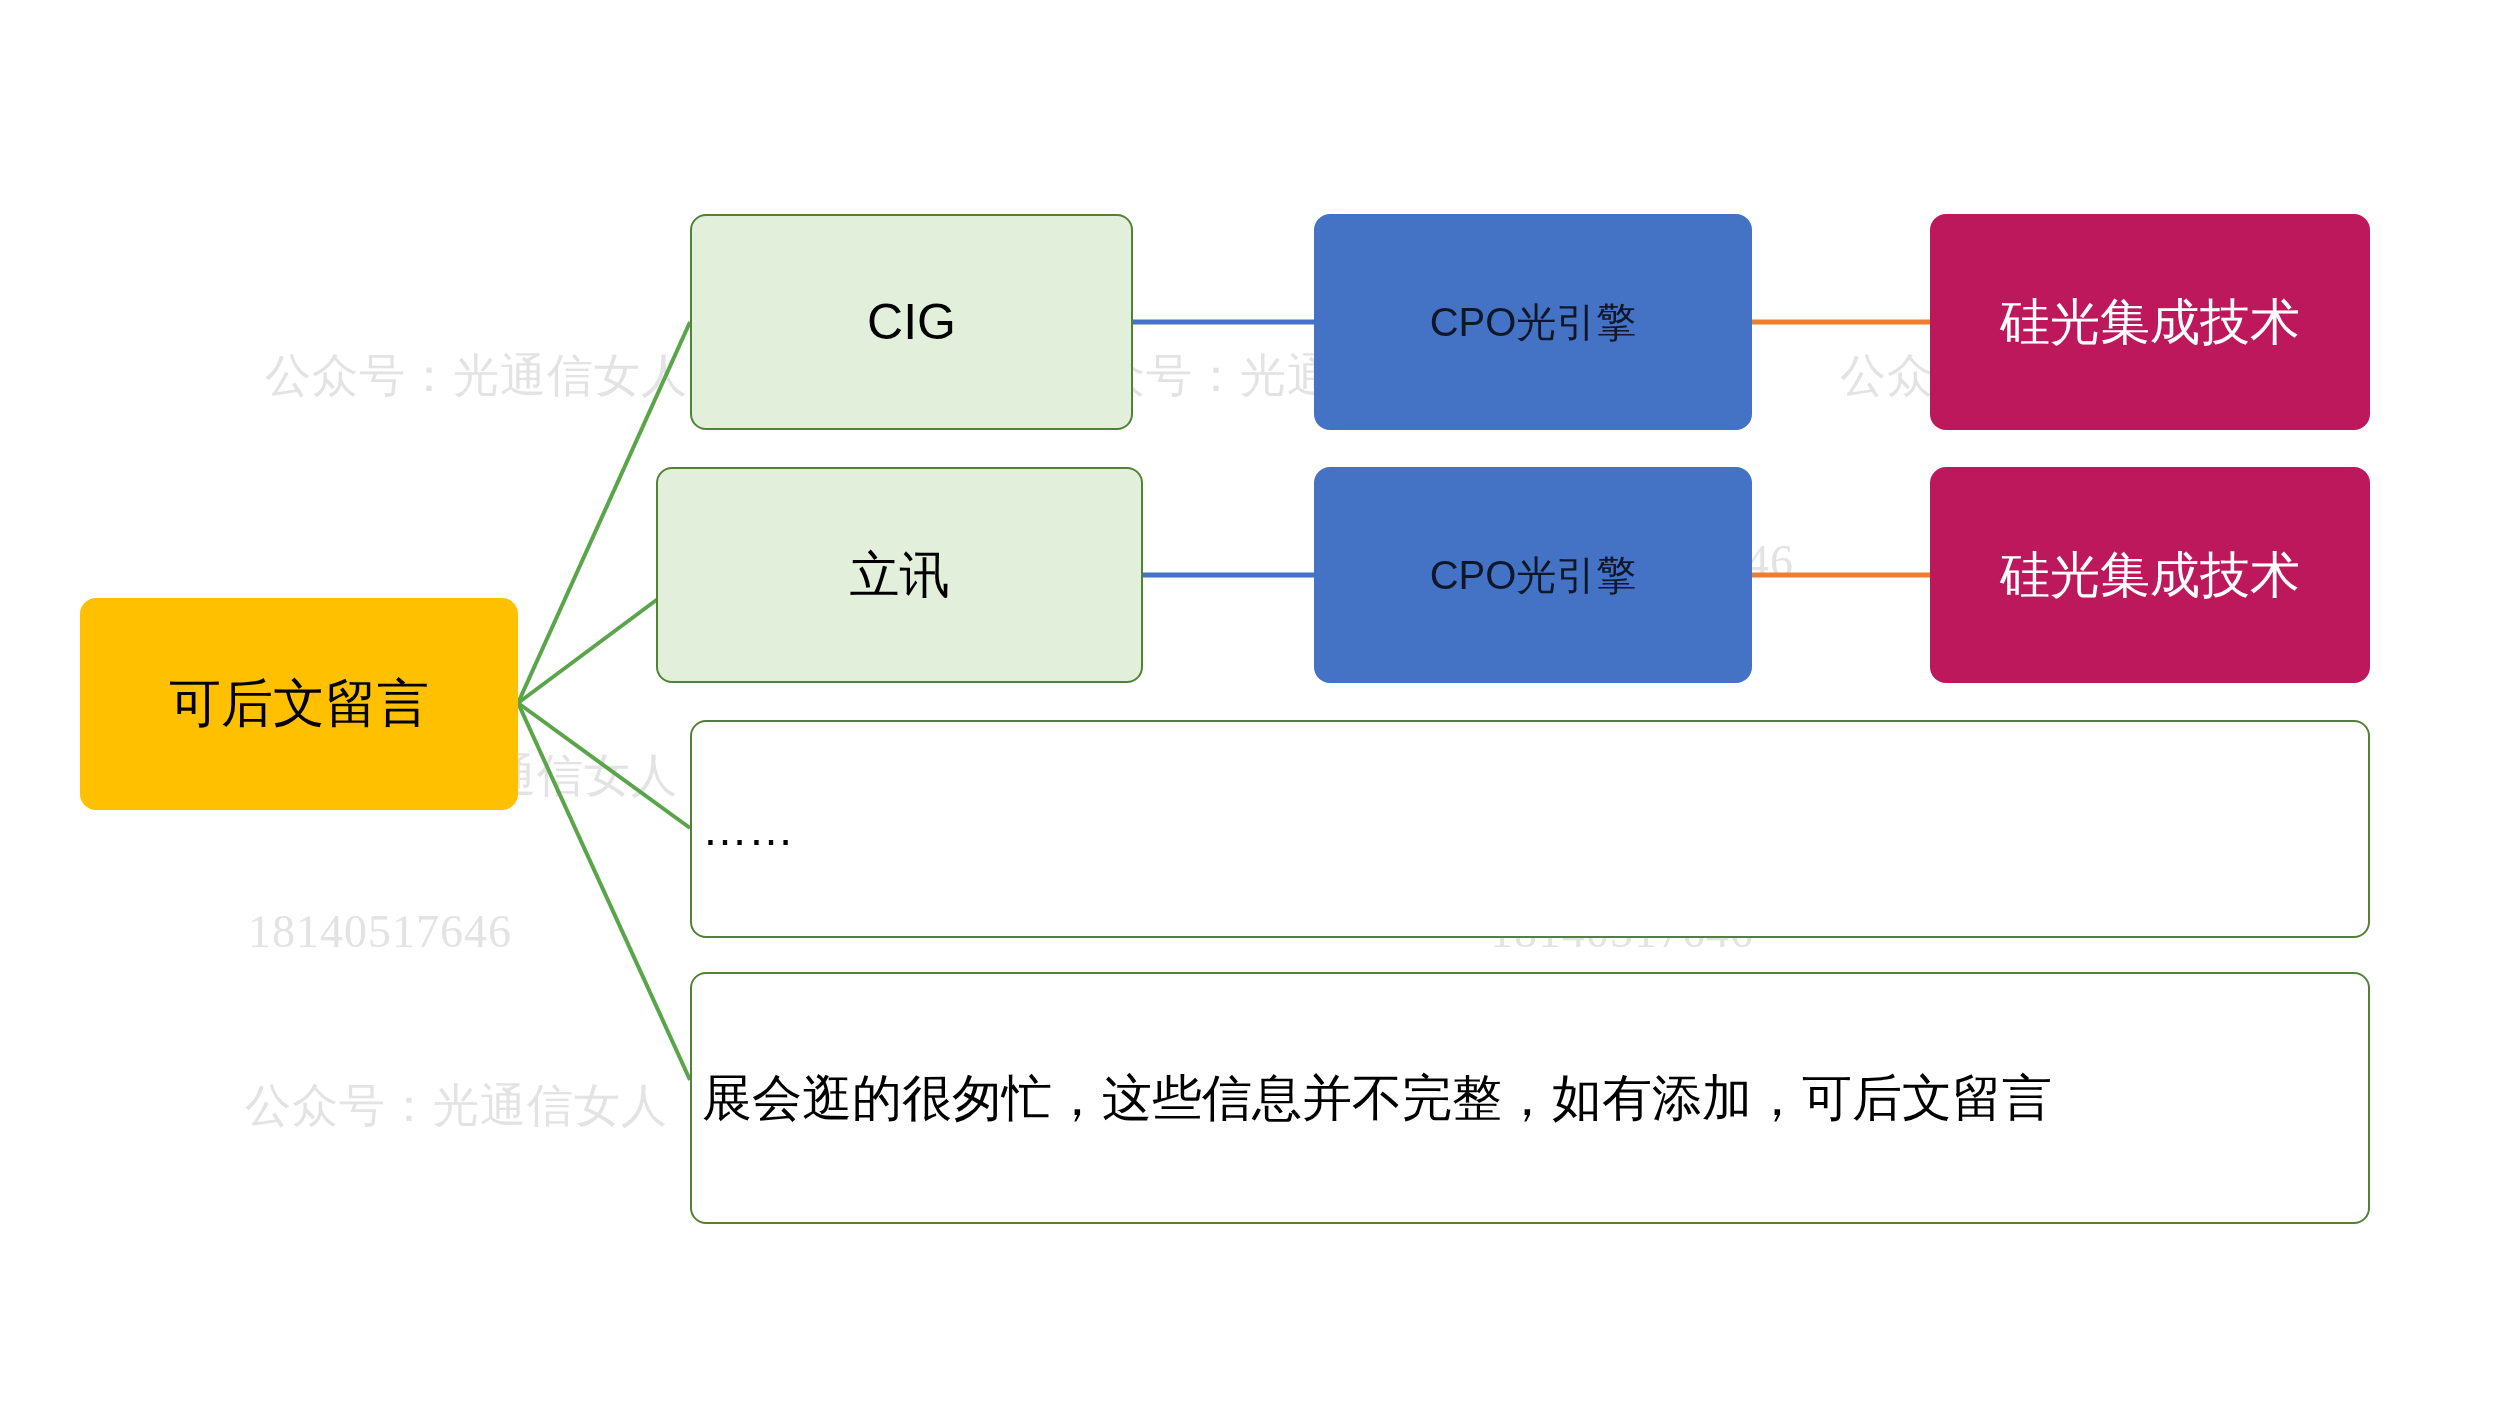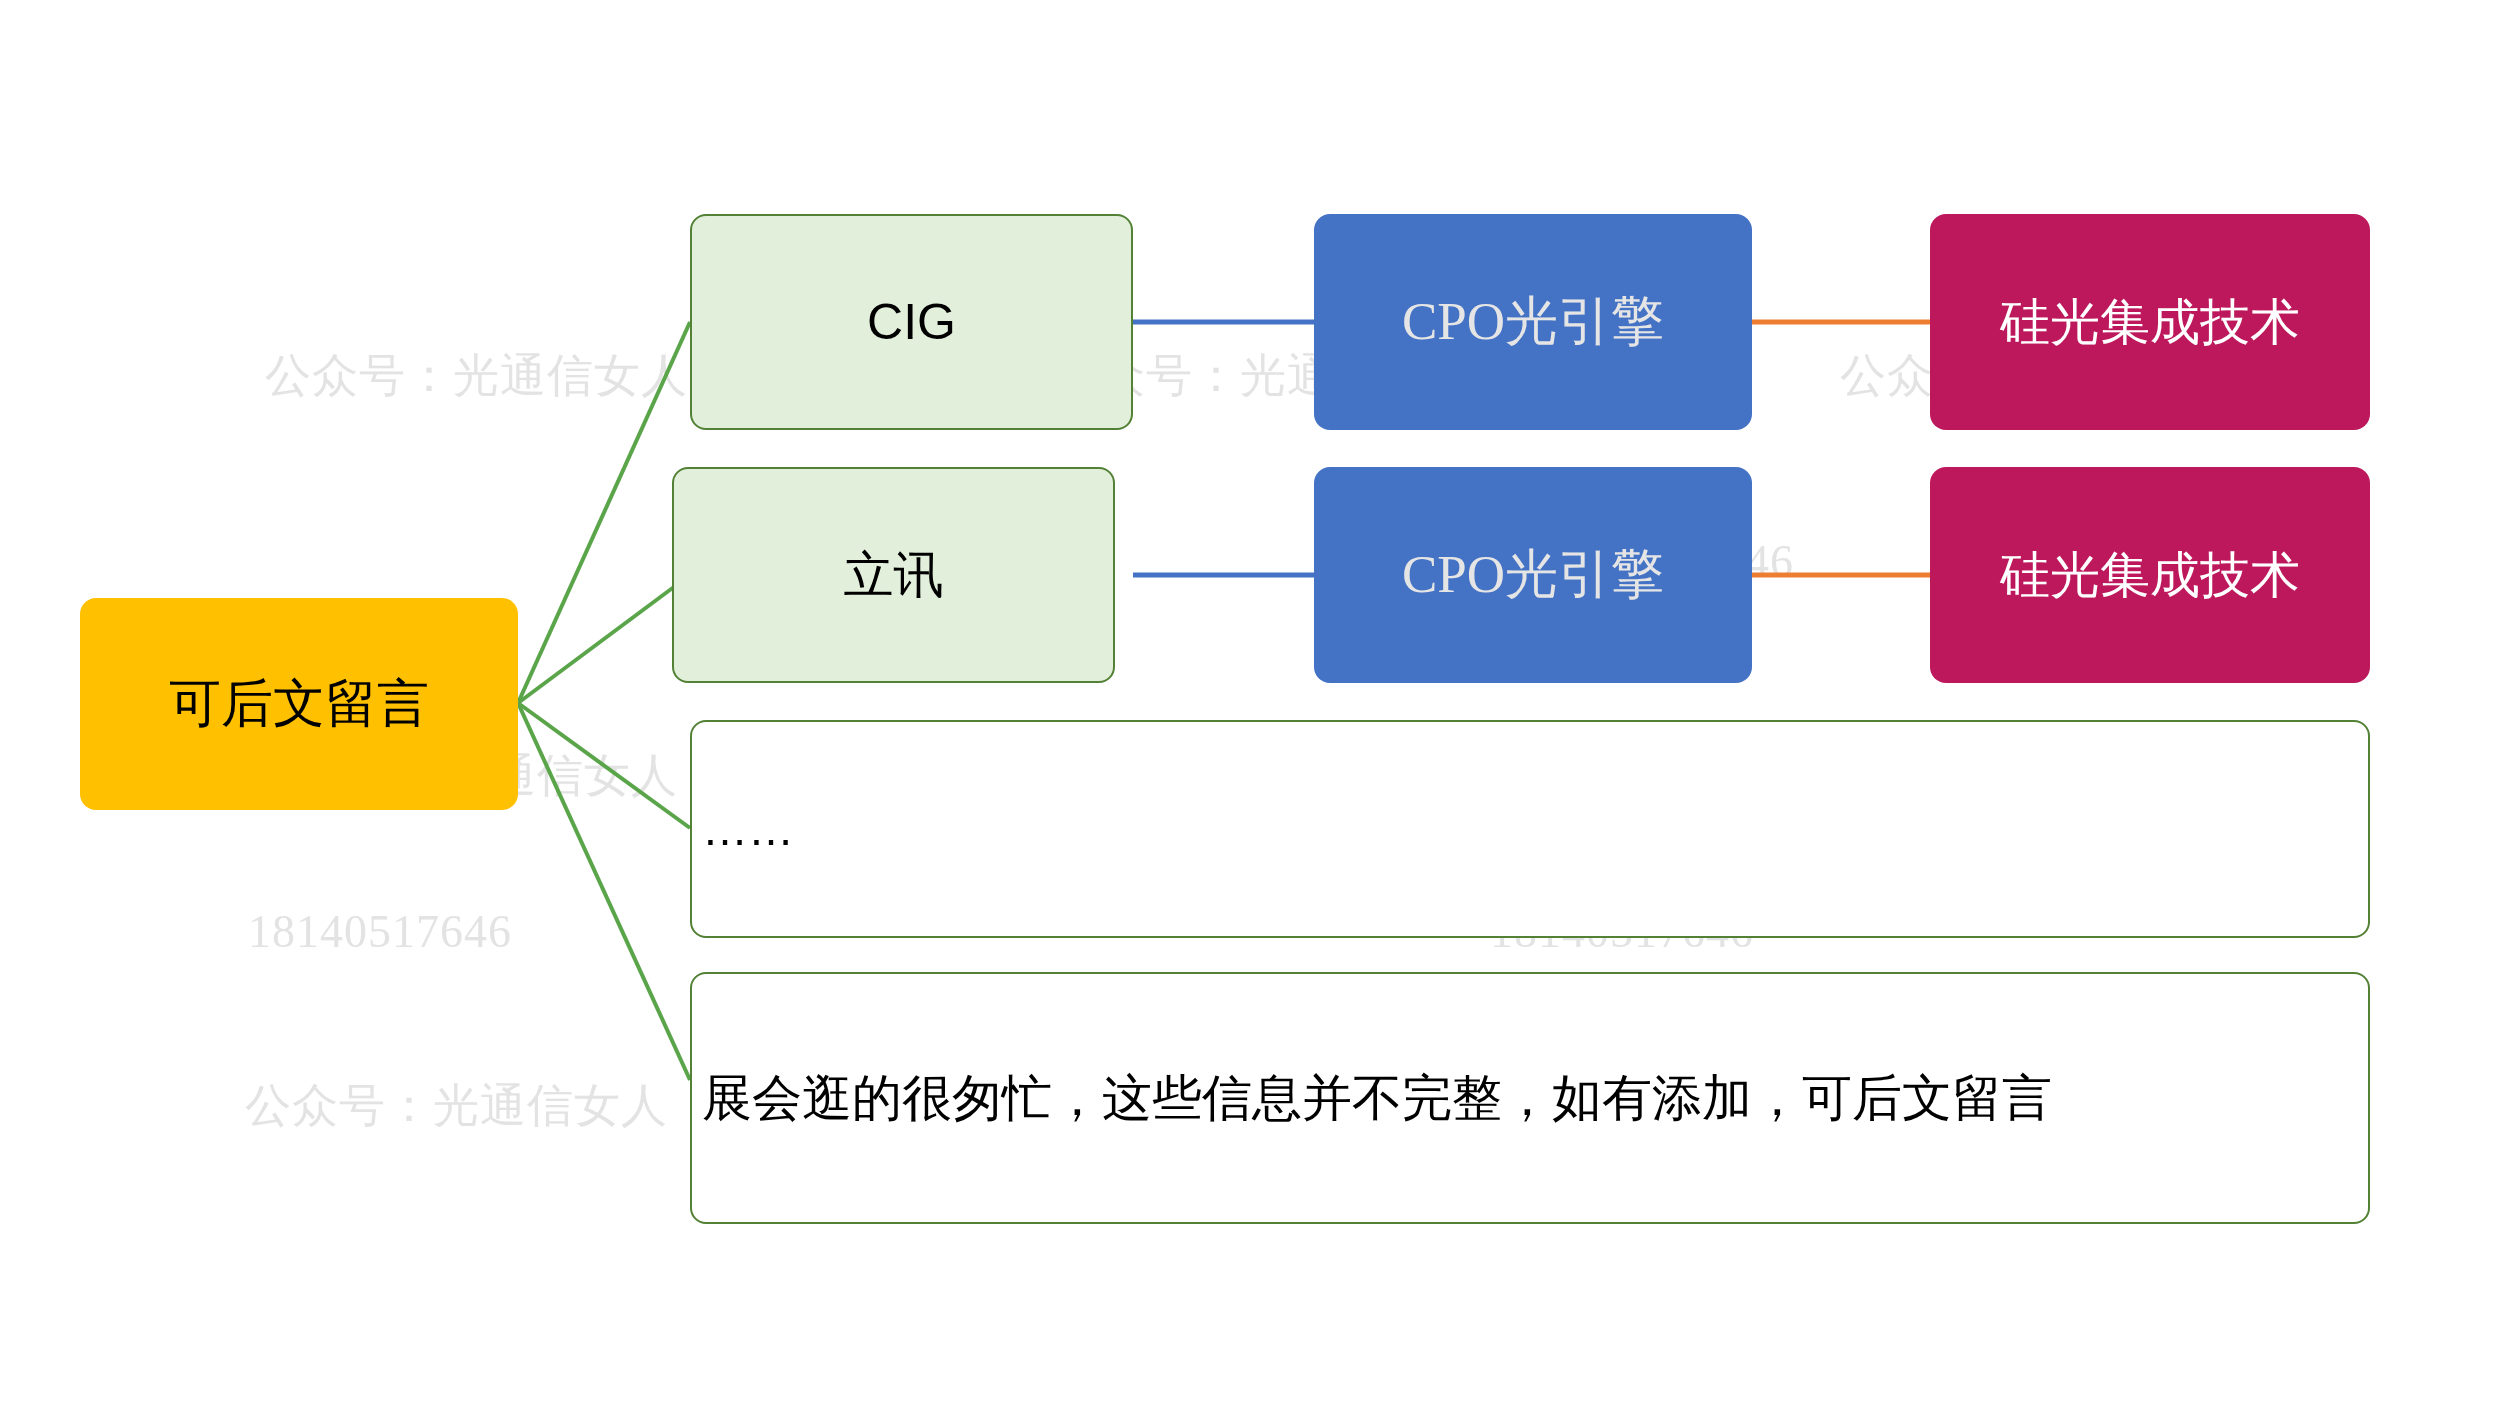--- a/index.html
+++ b/index.html
@@ -76,24 +76,23 @@
     font-size: 50px;
     text-align: center;
   }
 
   .node-blue {
     background: #4472c4;
     border: none;
     border-radius: 16px;
   }
   .node-blue .label {
-    color: #e5e5e5;
-    font-size: 53px;
+    color: #0f172a;
+    font-size: 40px;
     text-align: center;
-    font-family: Liberation Serif, serif;
   }
 
   .node-orange {
     background: #be185d;
     border: none;
     border-radius: 16px;
   }
   .node-orange .label {
     color: #ffffff;
     font-size: 50px;
@@ -165,21 +164,21 @@
   </div>
 
   <div class="node node-blue" style="left:1314px; top:214px; width:438px; height:216px;">
     <span class="label">CPO光引擎</span>
   </div>
 
   <div class="node node-orange" style="left:1930px; top:214px; width:440px; height:216px;">
     <span class="label">硅光集成技术</span>
   </div>
 
-  <div class="node node-green" style="left:672px; top:467px; width:443px; height:216px;">
+  <div class="node node-green" style="left:656px; top:467px; width:487px; height:216px;">
     <span class="label">立讯</span>
   </div>
 
   <div class="node node-blue" style="left:1314px; top:467px; width:438px; height:216px;">
     <span class="label">CPO光引擎</span>
   </div>
 
   <div class="node node-orange" style="left:1930px; top:467px; width:440px; height:216px;">
     <span class="label">硅光集成技术</span>
   </div>

